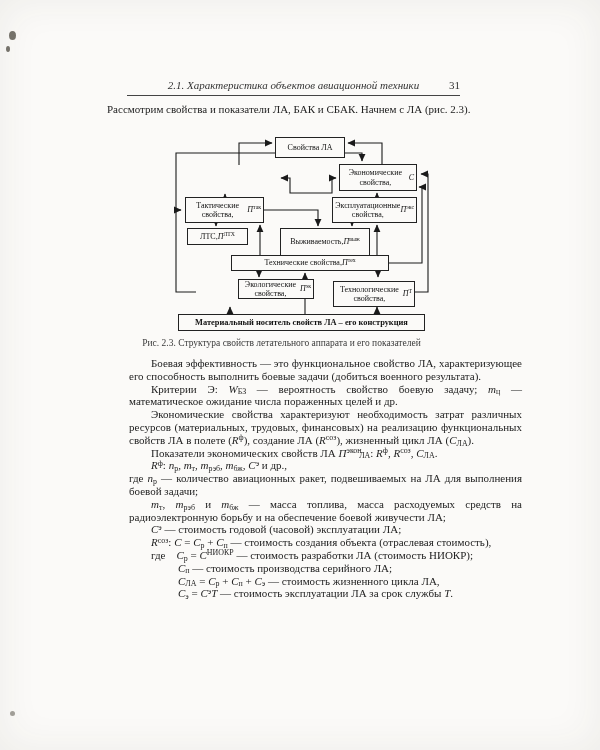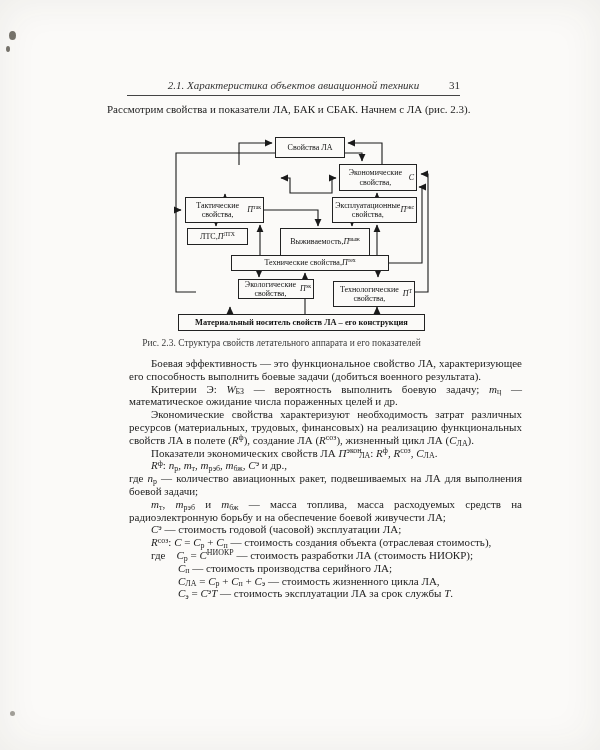--- a/index.html
+++ b/index.html
@@ -140,21 +140,21 @@
       </div>
     <div class="dbox thick" style="left:88px;top:181px;width:247px;height:17px;">
         <span class="bd">Материальный носитель свойств ЛА – его конструкция</span>
       </div>
   </div>
 
   <div class="caption">Рис. 2.3. Структура свойств летательного аппарата и его показателей</div>
 
   <div class="col bodytext">
     <p class="par ind"><span>Боевая эффективность — это функциональное свойство ЛА, характеризующее его способность выполнить боевые задачи (добиться военного результата).</span></p>
-    <p class="par ind"><span>Критерии Э: </span><span class="it">W</span><sub>БЗ</sub><span> — вероятность выполнить боевую задачу; </span><span class="it">m</span><sub>ц</sub><span> — математическое ожидание числа пораженных целей и др.</span></p>
+    <p class="par ind"><span>Критерии Э: </span><span class="it">W</span><sub>БЗ</sub><span> — вероятность свойство боевую задачу; </span><span class="it">m</span><sub>ц</sub><span> — математическое ожидание числа пораженных целей и др.</span></p>
     <p class="par ind"><span>Экономические свойства характеризуют необходимость затрат различных ресурсов (материальных, трудовых, финансовых) на реализацию функциональных свойств ЛА в полете (</span><span class="it">R</span><sup>ф</sup><span>), создание ЛА (</span><span class="it">R</span><sup>соз</sup><span>), жизненный цикл ЛА (</span><span class="it">С</span><sub>ЛА</sub><span>).</span></p>
     <p class="par ind"><span>Показатели экономических свойств ЛА </span><span class="it">П</span><sup>экон</sup><sub style="margin-left: -0.3em;">ЛА</sub><span>: </span><span class="it">R</span><sup>ф</sup><span>, </span><span class="it">R</span><sup>соз</sup><span>, </span><span class="it">С</span><sub>ЛА</sub><span>.</span></p>
     <p class="par ind"><span class="it">R</span><sup>ф</sup><span>: </span><span class="it">n</span><sub>р</sub><span>, </span><span class="it">m</span><sub>т</sub><span>, </span><span class="it">m</span><sub>рэб</sub><span>, </span><span class="it">m</span><sub>бж</sub><span>, </span><span class="it">С</span><sup>э</sup><span> и др.,</span></p>
     <p class="par"><span>где </span><span class="it">n</span><sub>р</sub><span> — количество авиационных ракет, подвешиваемых на ЛА для выполнения боевой задачи;</span></p>
     <p class="par ind"><span class="it">m</span><sub>т</sub><span>, </span><span class="it">m</span><sub>рэб</sub><span> и </span><span class="it">m</span><sub>бж</sub><span> — масса топлива, масса расходуемых средств на радиоэлектронную борьбу и на обеспечение боевой живучести ЛА;</span></p>
     <p class="par ind"><span class="it">С</span><sup>э</sup><span> — стоимость годовой (часовой) эксплуатации ЛА;</span></p>
     <p class="par ind"><span class="it">R</span><sup>соз</sup><span>: </span><span class="it">С</span><span> = </span><span class="it">С</span><sub>р</sub><span> + </span><span class="it">С</span><sub>п</sub><span> — стоимость создания объекта (отраслевая стоимость),</span></p>
     <p class="par ind"><span>где&nbsp;&nbsp;&nbsp;&nbsp;</span><span class="it">С</span><sub>р</sub><span> = </span><span class="it">С</span><sup>НИОКР</sup><span> — стоимость разработки ЛА (стоимость НИОКР);</span></p>
     <p class="par m49"><span class="it">С</span><sub>п</sub><span> — стоимость производства серийного ЛА;</span></p>
     <p class="par m49"><span class="it">С</span><sub>ЛА</sub><span> = </span><span class="it">С</span><sub>р</sub><span> + </span><span class="it">С</span><sub>п</sub><span> + </span><span class="it">С</span><sub>э</sub><span> — стоимость жизненного цикла ЛА,</span></p>

